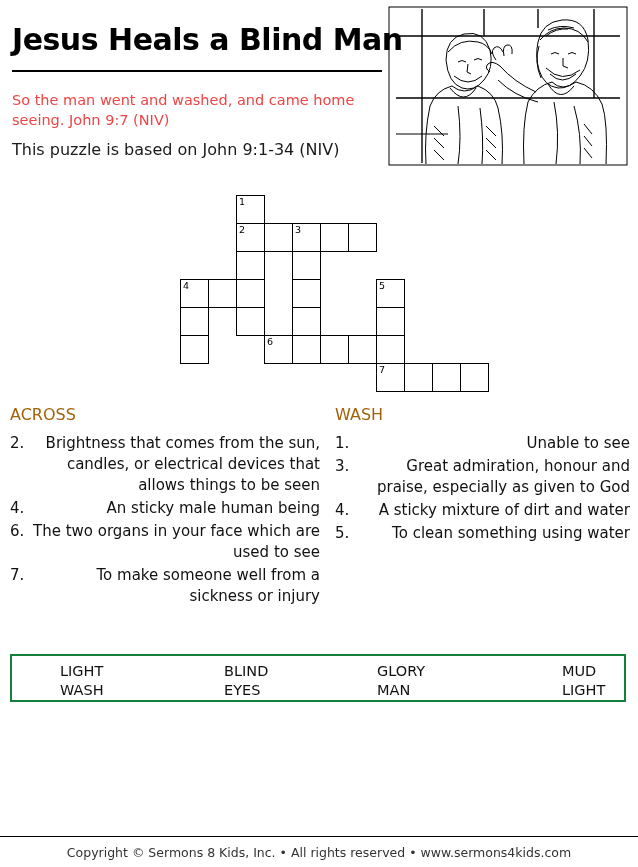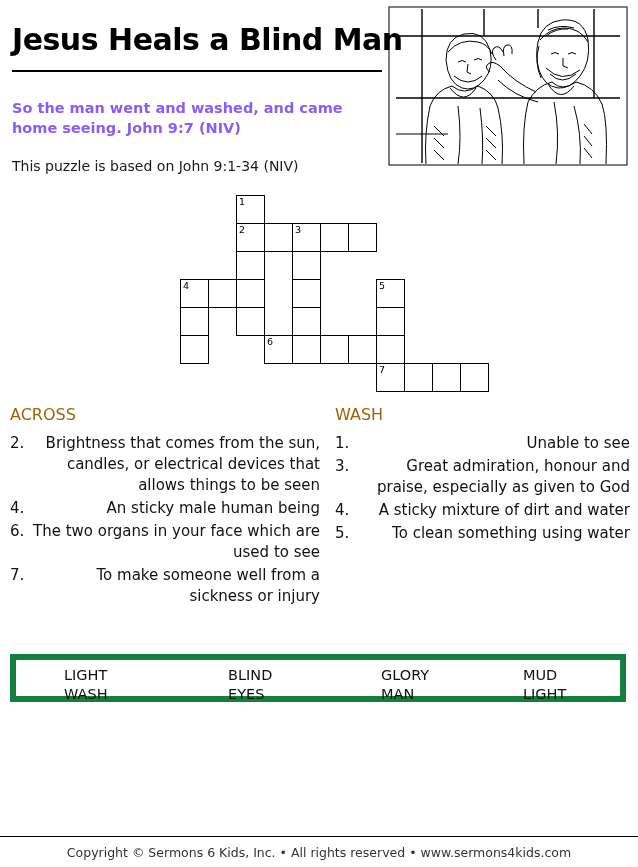--- a/index.html
+++ b/index.html
@@ -43,36 +43,34 @@
     position: absolute;
     left: 2px;
     top: 62px;
     width: 370px;
     height: 2px;
     background: #000;
   }
   .verse {
     position: absolute;
     left: 2px;
-    top: 90px;
+    top: 82px;
     width: 368px;
     font-size: 14.5px;
     line-height: 20px;
-    color: #8b5cf6;
-    font-weight: bold;
+    color: #ef4444;
   }
   .basis {
     position: absolute;
     left: 2px;
     top: 132px;
     width: 380px;
-    font-size: 14px;
+    font-size: 16px;
     line-height: 20px;
     color: #1a1a1a;
-    margin-top: 16px;
   }
 
   
   .illustration {
     position: absolute;
     right: 10px;
     top: 6px;
     width: 240px;
     height: 160px;
   }
@@ -140,21 +138,21 @@
     text-align: right;
   }
 
   
   .wordbank {
     position: absolute;
     left: 10px;
     top: 654px;
     width: 616px;
     height: 48px;
-    border: 6px solid #15803d;
+    border: 2px solid #15803d;
     box-sizing: border-box;
   }
   .wb-inner {
     position: relative;
     width: 100%;
     height: 100%;
   }
   .wb-col {
     position: absolute;
     top: 6px;
@@ -349,23 +347,23 @@
           <div>WASH</div>
         </div>
         <div class="wb-col" style="left: 212px;">
           <div>BLIND</div>
           <div>EYES</div>
         </div>
         <div class="wb-col" style="left: 365px;">
           <div>GLORY</div>
           <div>MAN</div>
         </div>
-        <div class="wb-col" style="left: 507px;">
+        <div class="wb-col" style="left: 550px;">
           <div>MUD</div>
           <div>LIGHT</div>
         </div>
       </div>
   </div>
 
   <div class="footer-rule"></div>
-  <div class="footer">Copyright © Sermons 6 Kids, Inc. • All rights reserved • www.sermons4kids.com</div>
+  <div class="footer">Copyright © Sermons 8 Kids, Inc. • All rights reserved • www.sermons4kids.com</div>
 
 </div>
 
 </body></html>

